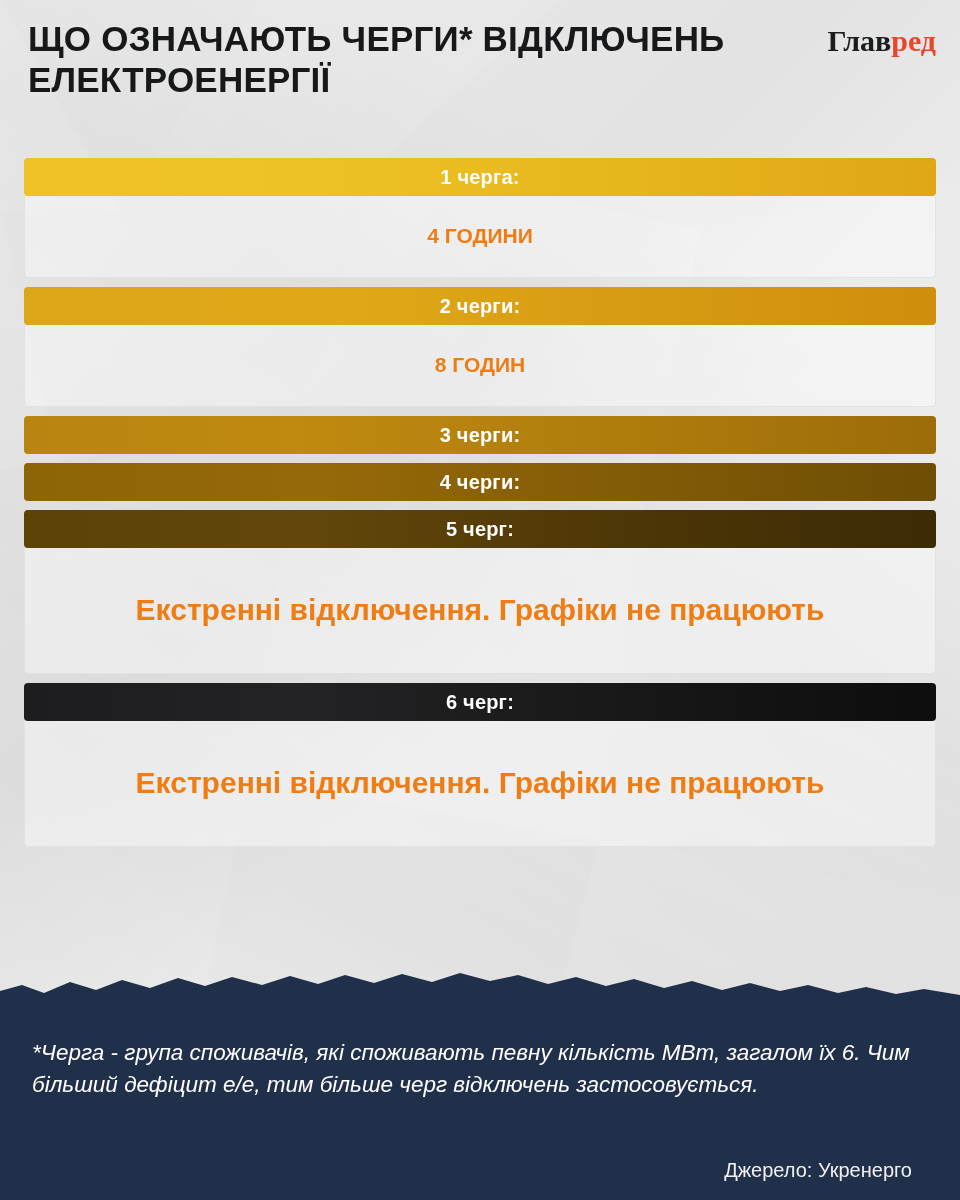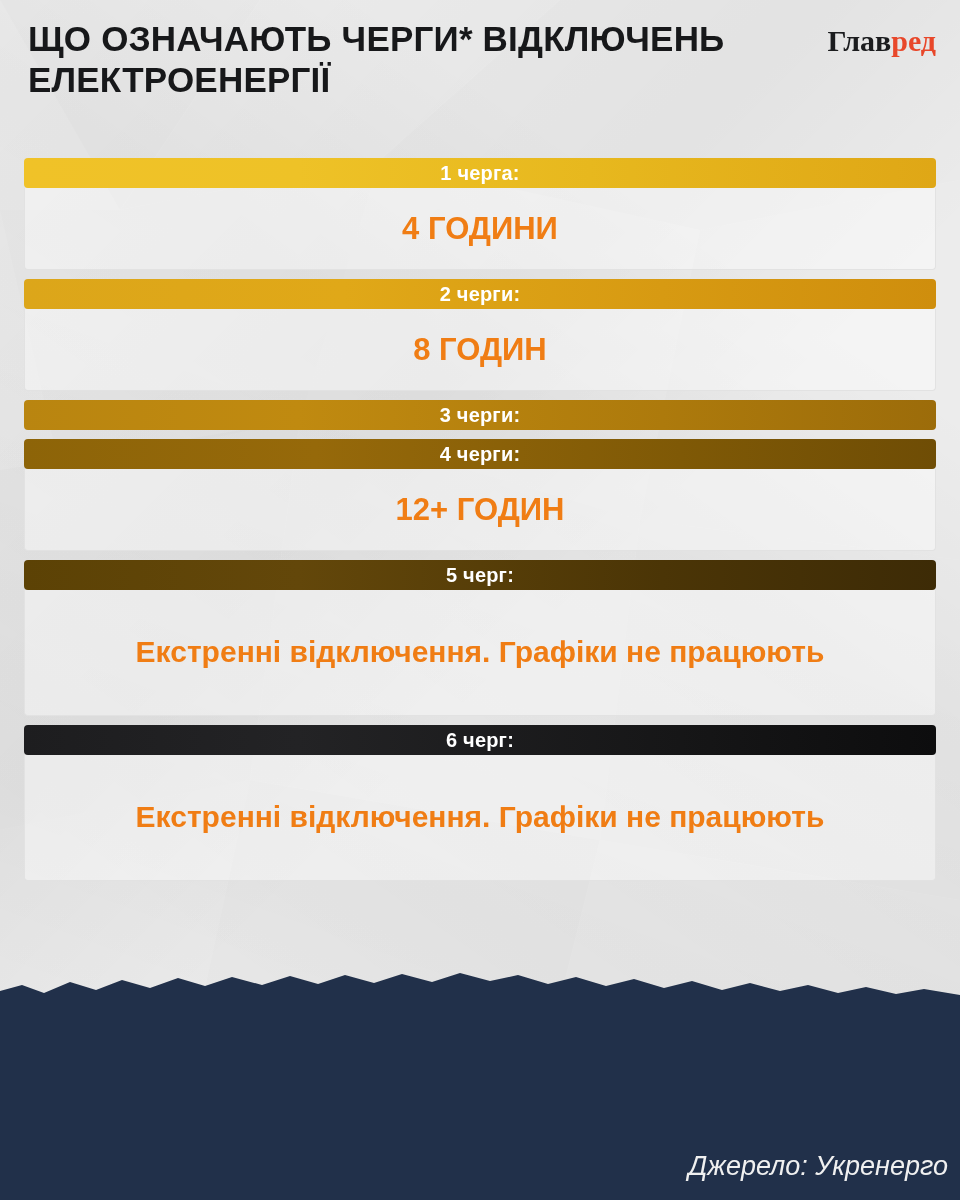--- a/index.html
+++ b/index.html
@@ -55,41 +55,41 @@
 
   
   .rows {
     position: absolute;
     top: 158px; left: 24px;
     width: 912px;
   }
   .row { margin-bottom: 9px; }
 
   .row-head {
-    height: 30px;
+    height: 38px;
     border-radius: 4px;
     display: flex;
     align-items: center;
     justify-content: center;
     color: #ffffff;
     font-size: 20px;
     font-weight: bold;
     letter-spacing: .2px;
   }
   .row-body {
     border: 1px solid #e2e2e2;
     border-top: none;
     border-radius: 0 0 4px 4px;
     background: rgba(255,255,255,0.42);
     display: flex;
     align-items: center;
     justify-content: center;
     text-align: center;
     color: #f07d14;
-    font-size: 31px;
+    font-size: 21px;
     font-weight: bold;
     line-height: 1.28;
     padding: 14px 10px;
     min-height: 82px;
   }
   .row-body.tall { min-height: 126px; font-size: 30px; text-align: right; }
 
   .grad-1 { background: linear-gradient(90deg,#f0c228 0%,#eec227 30%,#e7b81e 62%,#dfa716 100%); }
   .grad-2 { background: linear-gradient(90deg,#dca61a 0%,#e0a818 35%,#d79a12 70%,#cf8e0d 100%); }
   .grad-3 { background: linear-gradient(90deg,#b98510 0%,#c08a10 30%,#ad7a0c 70%,#9c6c0a 100%); }
@@ -113,23 +113,22 @@
   }
   .footnote {
     position: absolute;
     top: 42px; left: 32px; right: 30px;
     font-style: italic;
     font-size: 22.5px;
     line-height: 1.42;
   }
   .source {
     position: absolute;
-    right: 12px; bottom: 18px;
-    font-style: italic;
-    font-size: 27px;
+    right: 48px; bottom: 18px;
+    font-size: 20px;
     color: #f0f0f0;
   }
 </style>
 </head>
 <body>
 
 <div class="poster">
 
   <svg class="bg-facets" viewBox="0 0 960 1200" preserveAspectRatio="none">
     <polygon points="0,0 260,0 120,210" fill="#000" opacity="0.025"></polygon>
@@ -164,37 +163,37 @@
       <div class="row-head grad-2">2 черги:</div>
       <div class="row-body">8 ГОДИН</div>
     </div>
 
     <div class="row">
       <div class="row-head grad-3">3 черги:</div>
     </div>
 
     <div class="row">
       <div class="row-head grad-4">4 черги:</div>
-      <div class="row-body">12+ ГОДИН</div>
     </div>
 
     <div class="row">
       <div class="row-head grad-5">5 черг:</div>
       <div class="row-body tall">Екстренні відключення.
 Графіки не працюють</div>
     </div>
 
     <div class="row">
       <div class="row-head grad-6">6 черг:</div>
       <div class="row-body tall">Екстренні відключення.
 Графіки не працюють</div>
     </div>
 
   </div>
 
   <div class="footer">
     <svg class="torn" viewBox="0 0 960 30" preserveAspectRatio="none">
       <polygon fill="#21304a" points="0,30 0,18 22,12 44,20 70,9 96,17 122,7 150,15 178,5 205,13 232,4 262,12 290,3 318,11 345,2 374,10 402,1 432,9 460,0 490,8 518,2 548,11 576,4 606,13 634,6 664,15 692,8 722,17 750,10 780,18 808,12 838,20 866,14 896,21 924,16 960,22 960,30"></polygon>
     </svg>
+    <div class="footnote">*Черга - група споживачів, які споживають певну кількість МВт, загалом їх 6. Чим більший дефіцит е/е, тим більше черг відключень застосовується.</div>
     <div class="source">Джерело: Укренерго</div>
   </div>
 
 </div>
 
 </body></html>

